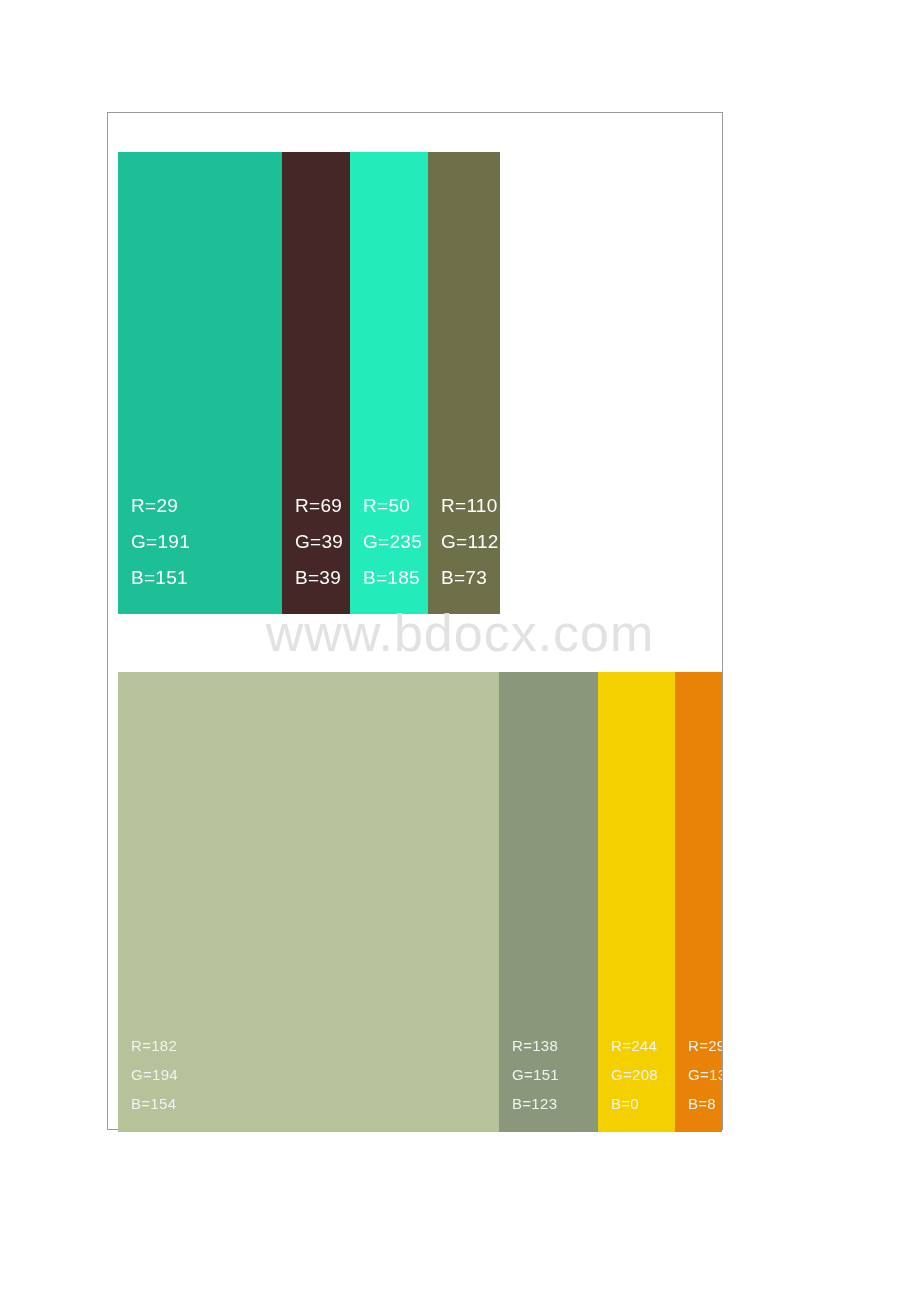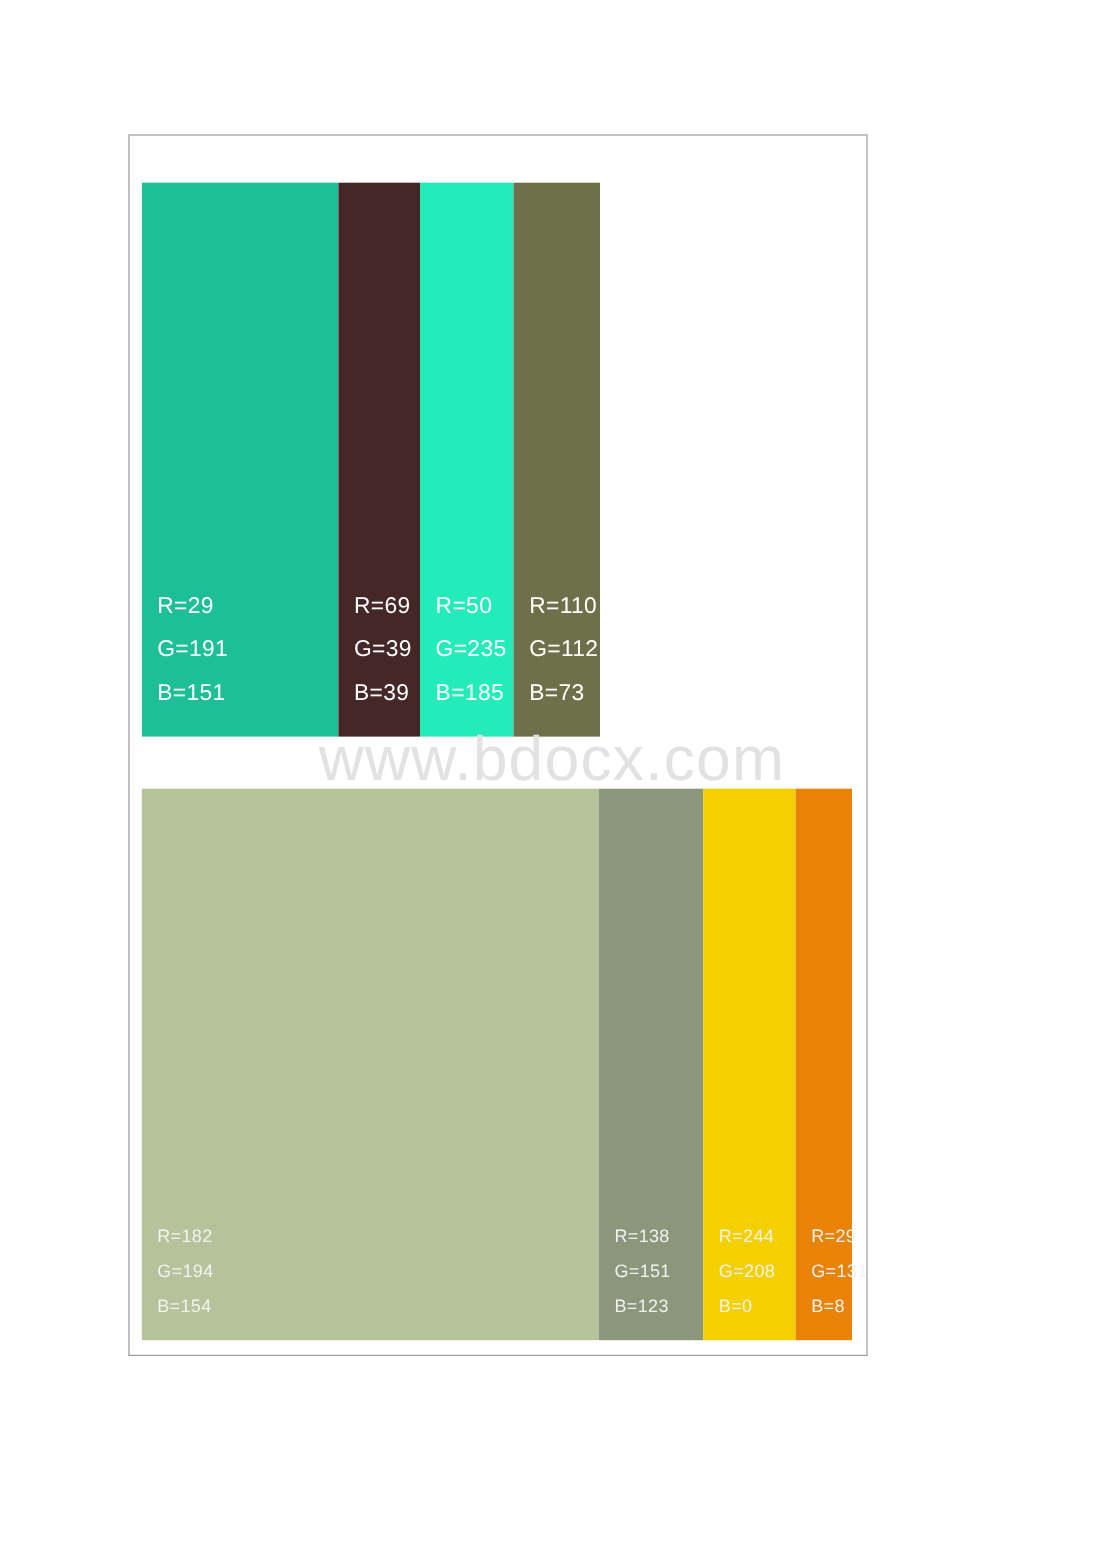--- a/index.html
+++ b/index.html
@@ -37,21 +37,21 @@
     overflow: hidden;
   }
   .swatch-block.top {
     left: 118px;
     top: 152px;
     width: 604px;
     height: 462px;
   }
   .swatch-block.bottom {
     left: 118px;
-    top: 657px;
+    top: 672px;
     width: 604px;
     height: 460px;
     text-decoration: underline;
   }
 
   .swatch {
     position: relative;
     height: 100%;
     flex: 0 0 auto;
     box-sizing: border-box;
@@ -137,21 +137,21 @@
 <div class="watermark">www.bdocx.com</div>
 
 <div class="swatch-block bottom" id="bottom-row">
     <div class="swatch" style="width: 381px; background: rgb(182, 194, 154);">
       <div class="swatch-label">
         <div>R=182</div>
         <div>G=194</div>
         <div>B=154</div>
       </div>
     </div>
-    <div class="swatch" style="width: 87px; background: rgb(138, 151, 123);">
+    <div class="swatch" style="width: 99px; background: rgb(138, 151, 123);">
       <div class="swatch-label">
         <div>R=138</div>
         <div>G=151</div>
         <div>B=123</div>
       </div>
     </div>
     <div class="swatch" style="width: 77px; background: rgb(244, 208, 0);">
       <div class="swatch-label">
         <div>R=244</div>
         <div>G=208</div>

